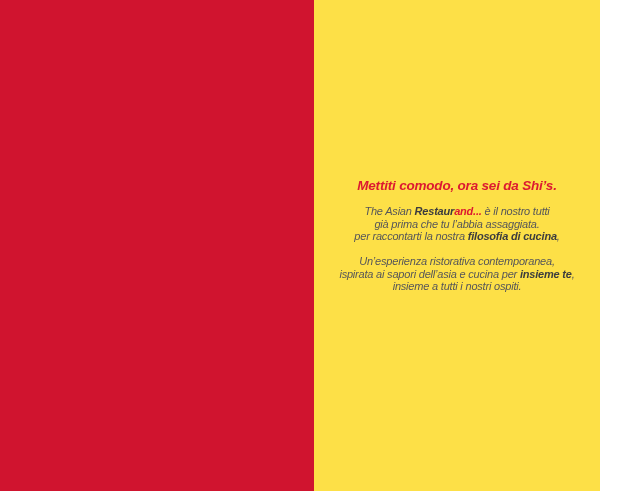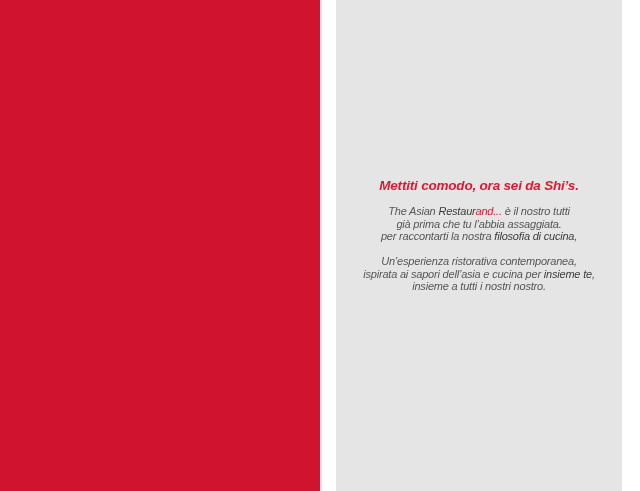--- a/index.html
+++ b/index.html
@@ -26,25 +26,25 @@
   .panel-edge {
     position: absolute;
     left: 320px;
     top: 0;
     width: 2px;
     height: 491px;
     background: var(--fold-edge, #f5dde1);
   }
   .right-panel {
     position: absolute;
-    left: 336px;
+    left: 314px;
     top: 0;
     width: 286px;
     height: 491px;
-    background: #e5e5e5;
+    background: #fde047;
   }
   .text-block {
     margin-top: 179px;
     text-align: center;
     font-style: italic;
     letter-spacing: -0.2px;
   }
   .heading {
     font-size: 13.5px;
     font-weight: 700;
@@ -59,21 +59,21 @@
     margin: 0 0 12.5px 0;
   }
   .para:last-child {
     margin-bottom: 16px;
   }
   .line {
     display: block;
     white-space: pre-wrap;
   }
   .b {
-    font-weight: 400;
+    font-weight: 700;
     color: var(--bold-dark, #3c3c3e);
   }
   .b.red {
     color: var(--heading-red, #dc1a31);
   }
 </style>
 </head>
 <body>
 
 <div class="page">
@@ -88,19 +88,19 @@
 
       <p class="para">
         <span class="line"><span>The Asian </span><span class="b">Restaur</span><span class="b red">and...</span><span> è il nostro tutti</span></span>
         <span class="line">già prima che tu l’abbia assaggiata.</span>
         <span class="line"><span>per raccontarti la nostra </span><span class="b">filosofia di cucina</span><span>,</span></span>
       </p>
 
       <p class="para">
         <span class="line">Un’esperienza ristorativa contemporanea,</span>
         <span class="line"><span>ispirata ai sapori dell’asia e cucina per </span><span class="b">insieme te</span><span>,</span></span>
-        <span class="line">insieme a tutti i nostri nostro.</span>
+        <span class="line">insieme a tutti i nostri ospiti.</span>
       </p>
 
     </div>
   </div>
 
 </div>
 
 </body></html>

